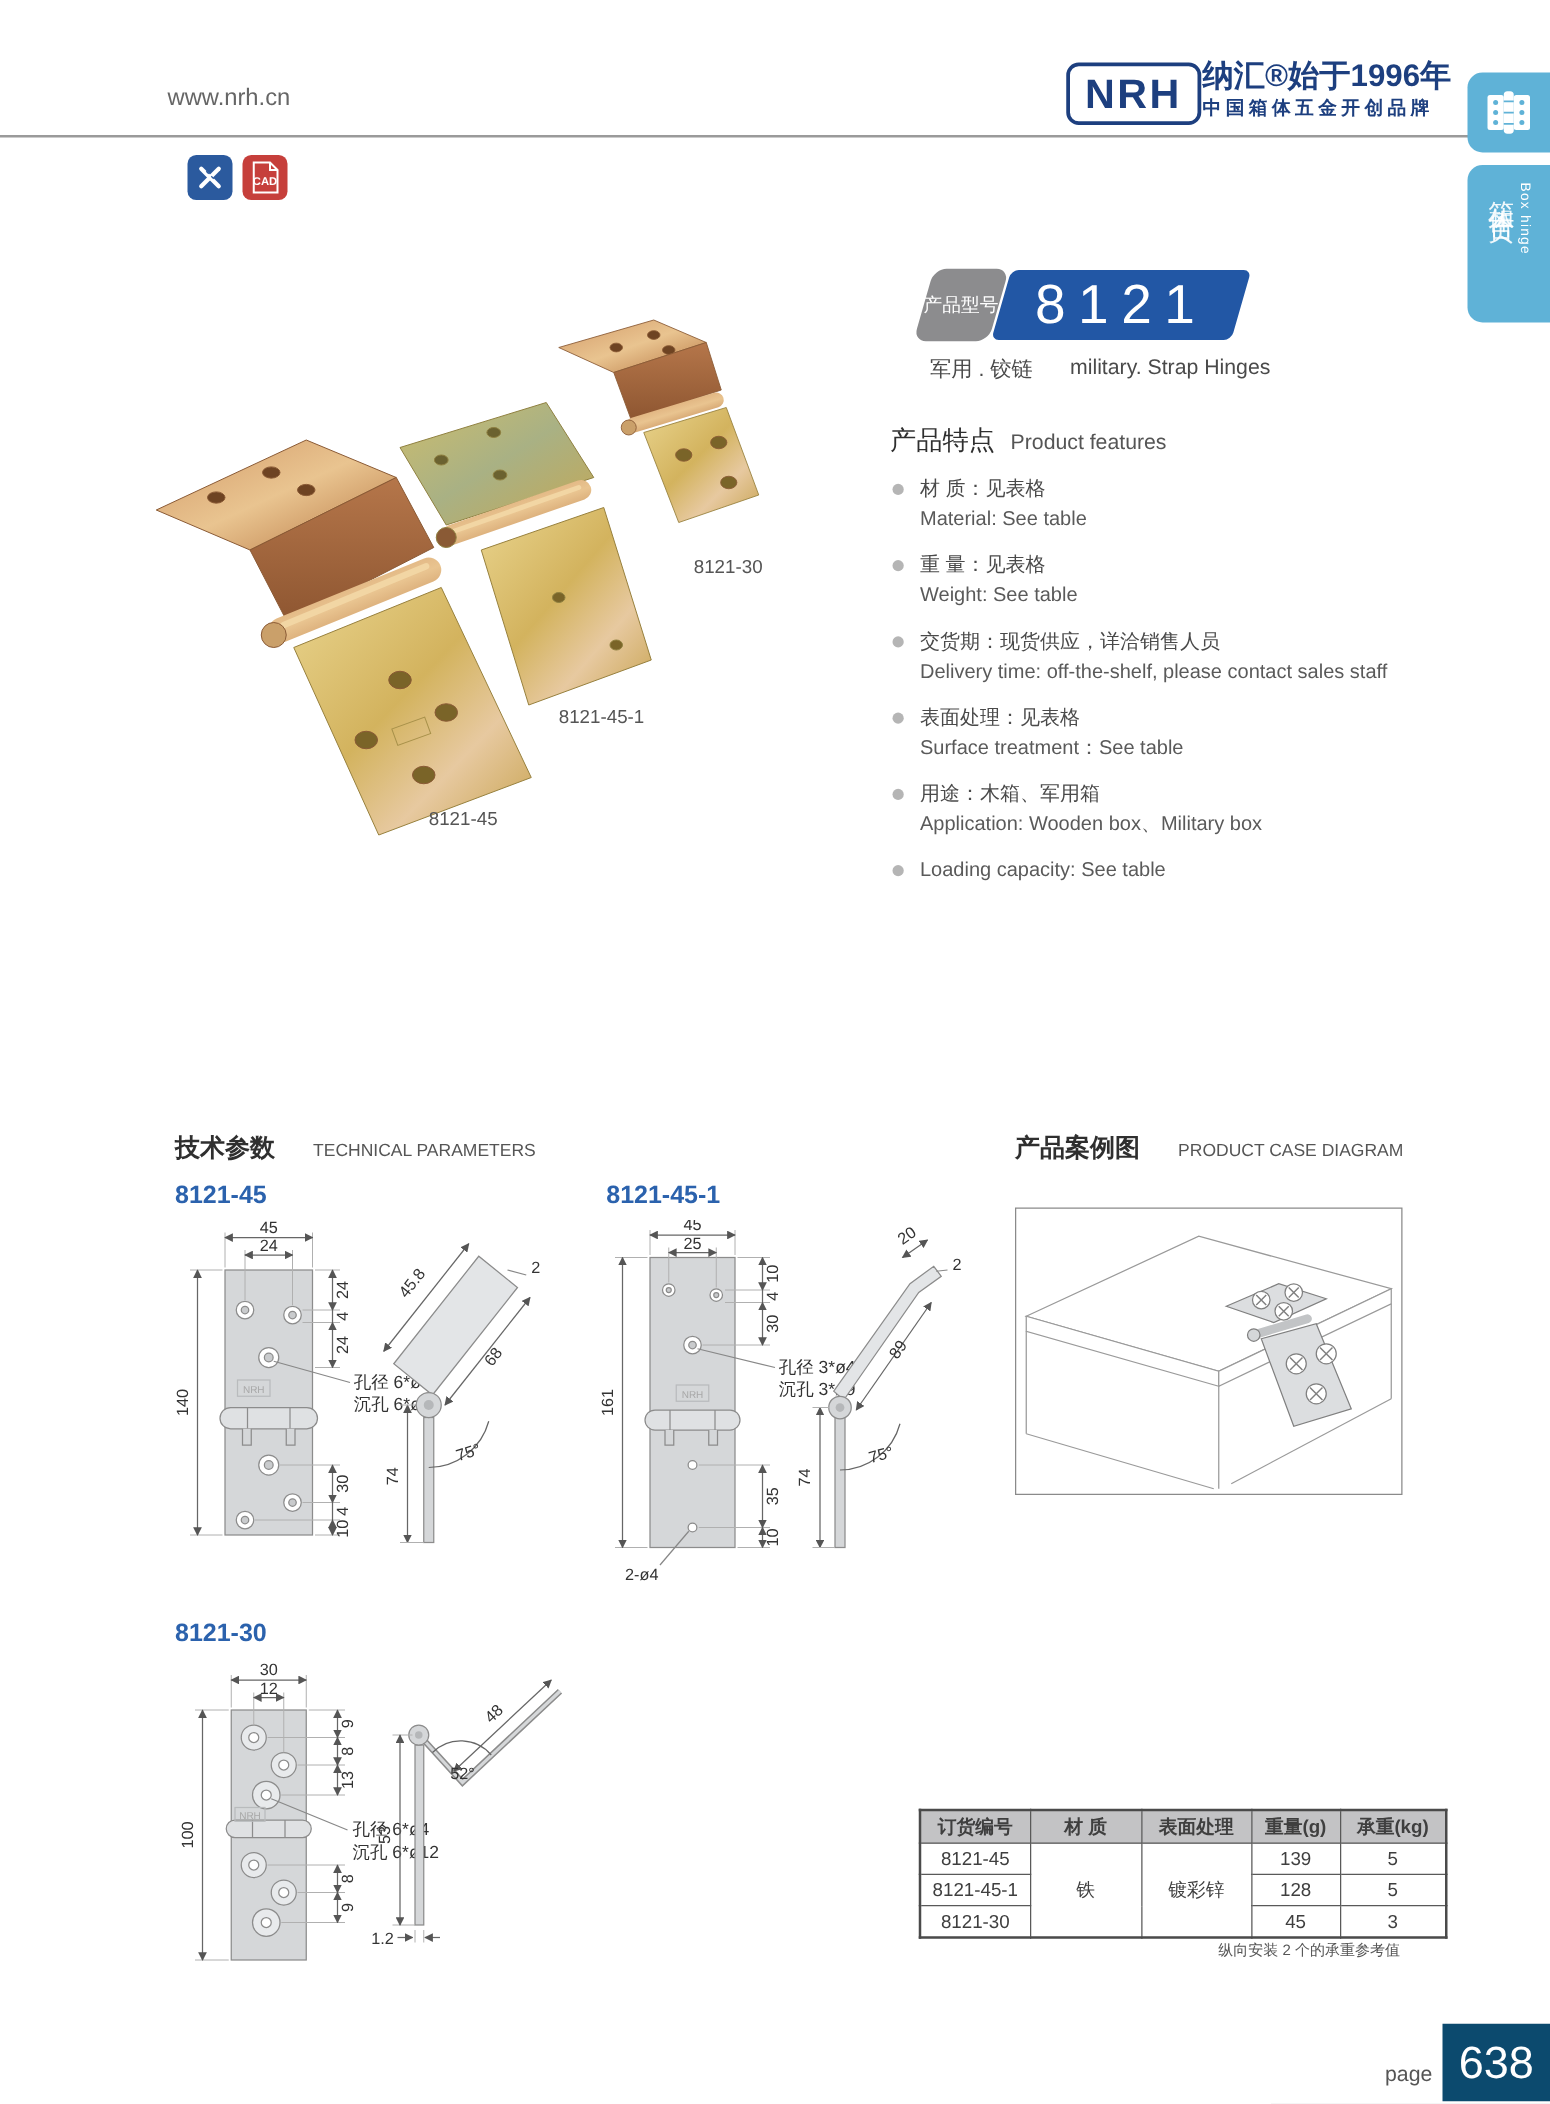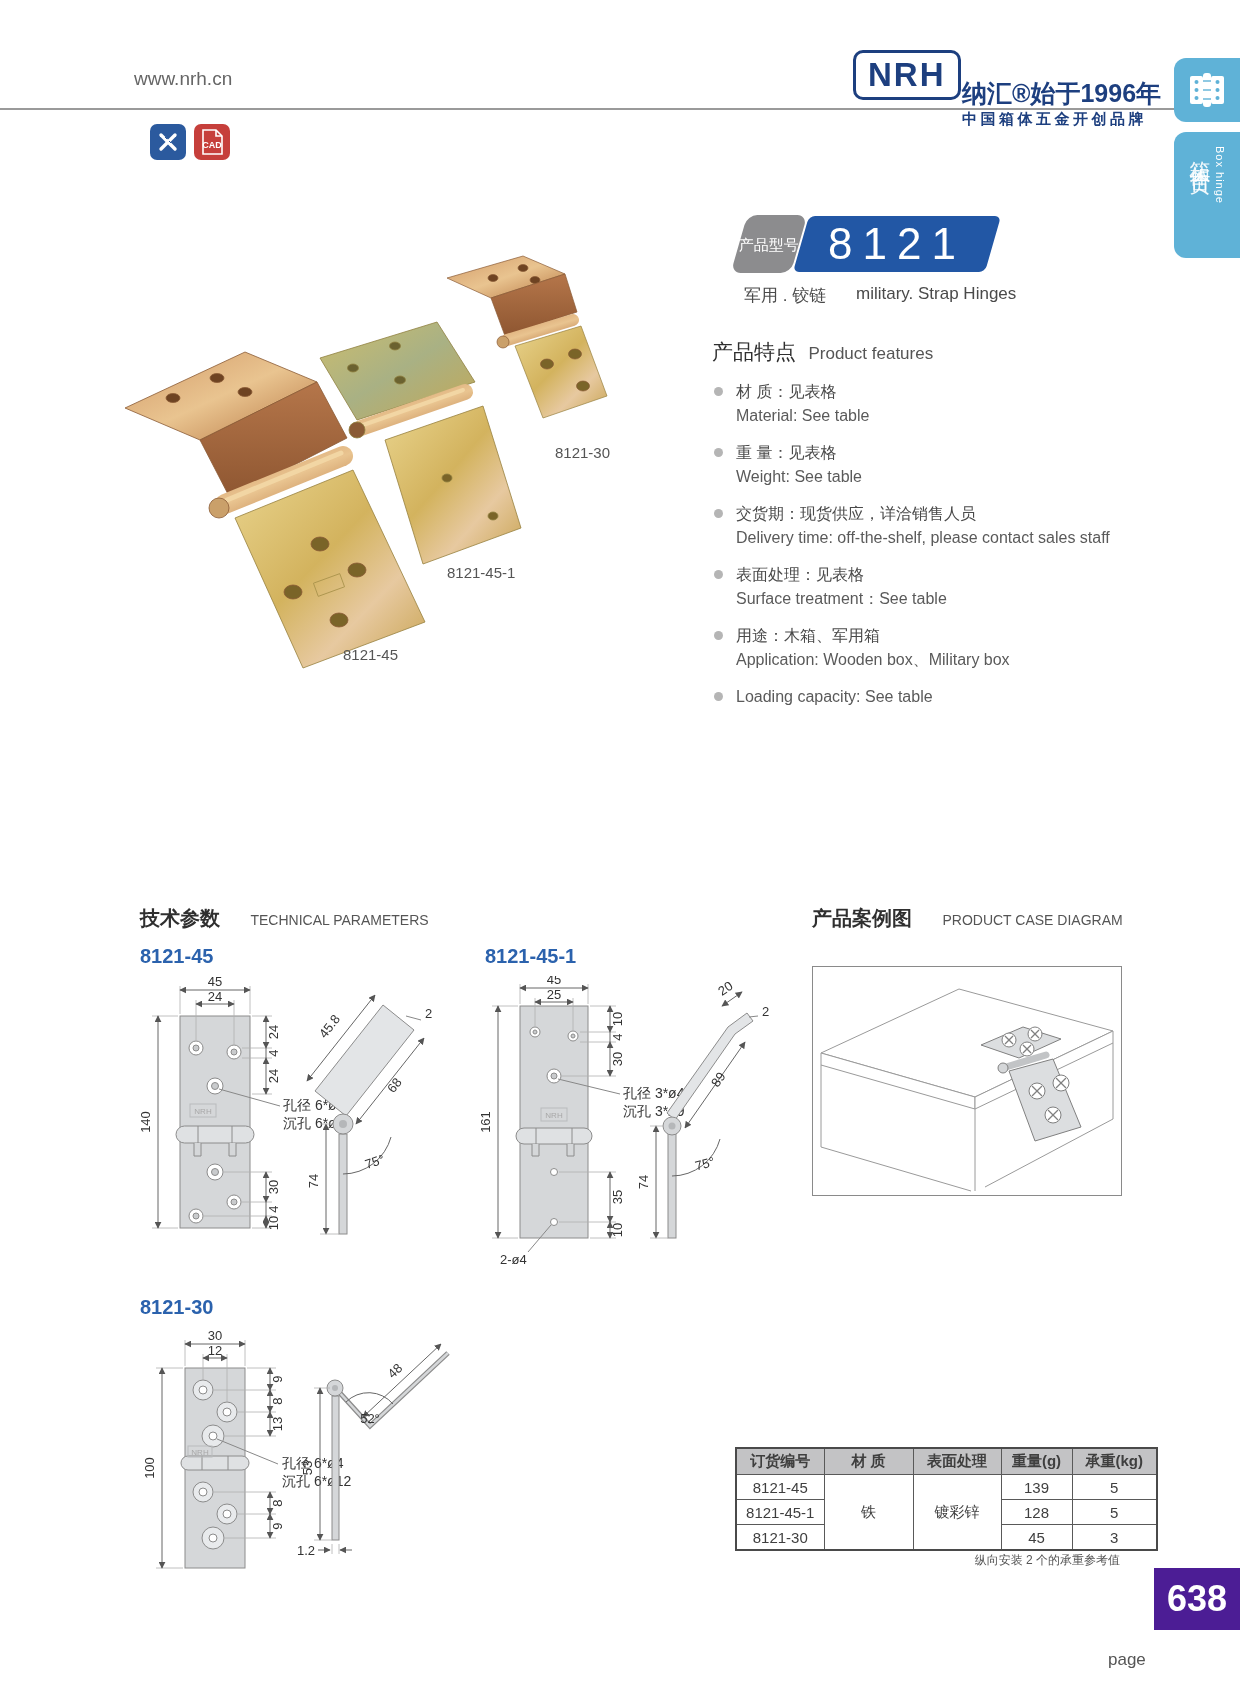--- a/index.html
+++ b/index.html
@@ -6,21 +6,21 @@
   .page{position:relative;width:1240px;height:1683px;background:#ffffff;overflow:hidden;
         font-family:"Liberation Sans",sans-serif;color:#3f3f3f;}
   .abs{position:absolute;}
 
   
   .url{left:134px;top:68px;font-size:19px;color:#666;}
   .hr{left:0;top:108px;width:1240px;height:2px;background:#9a9a9a;}
   .logo-box{left:853px;top:50px;border:3px solid #1d3f7f;border-radius:10px;padding:3px 12px;
             font-size:33px;font-weight:bold;color:#1d3f7f;letter-spacing:2px;}
   .brand{left:962px;top:46px;color:#1d3f7f;}
-  .brand .l1{font-size:25px;font-weight:bold;line-height:30px;margin-top:32px;}
+  .brand .l1{font-size:25px;font-weight:bold;line-height:30px;}
   .brand .l2{font-size:15px;font-weight:bold;letter-spacing:3.5px;line-height:22px;}
 
   
   .ic{width:36px;height:36px;border-radius:7px;display:flex;align-items:center;justify-content:center;}
   .ic-blue{left:150px;top:124px;background:#2b5a9e;}
   .ic-red{left:194px;top:124px;background:#c63f3b;}
 
   
   .tab1{right:0;top:58px;width:66px;height:64px;background:#5fb2d7;border-radius:12px 0 0 12px;
         display:flex;align-items:center;justify-content:center;}
@@ -65,22 +65,22 @@
 
   
   .spec-table{left:735px;top:1447px;}
   table{border-collapse:collapse;border:2px solid #4a4a4a;font-size:15px;color:#3f3f3f;}
   th{background:#c3c3c5;border:1px solid #595959;font-weight:bold;height:25px;padding:0 4px;}
   td{border:1px solid #595959;text-align:center;height:24px;padding:0 4px;}
   .footnote{left:820px;top:1552px;width:300px;text-align:right;font-size:12px;color:#555;}
 
   
   .page-label{left:1108px;top:1608px;font-size:17px;color:#555;margin-top:42px;}
-  .page-box{left:1154px;top:1568px;width:86px;height:62px;background:#4c1d95;display:flex;
-            align-items:center;justify-content:center;color:#fff;font-size:36px;font-weight:bold;}
+  .page-box{left:1154px;top:1619px;width:86px;height:62px;background:#0c4a6e;display:flex;
+            align-items:center;justify-content:center;color:#fff;font-size:36px;font-weight:normal;}
 </style>
 </head>
 <body>
 
 <div class="page">
 
   <div class="abs url">www.nrh.cn</div>
   <div class="abs hr"></div>
   <div class="abs logo-box">NRH</div>
   <div class="abs brand">

